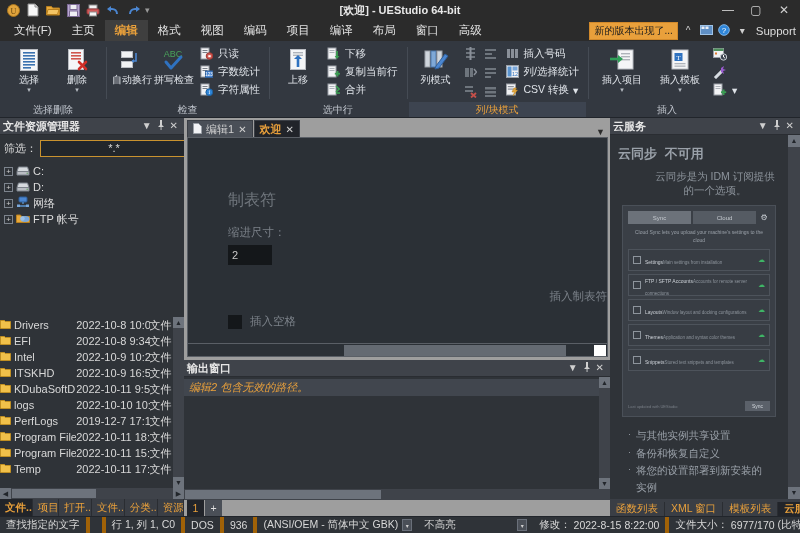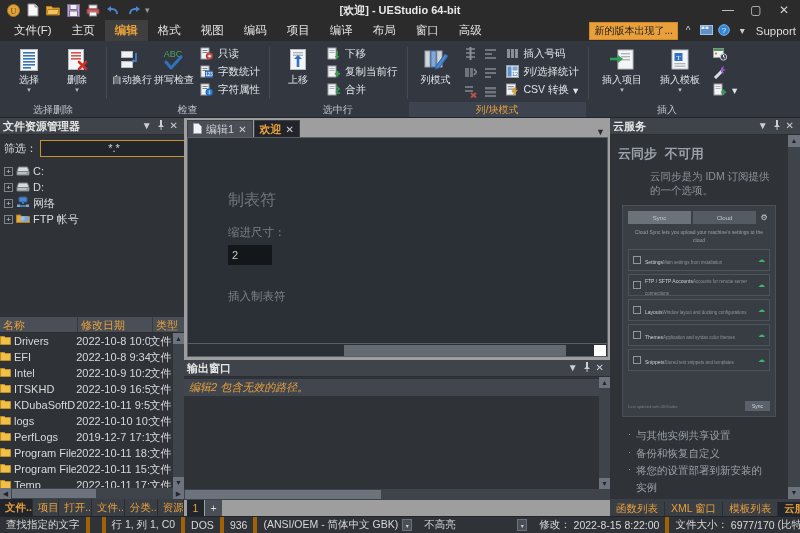--- a/index.html
+++ b/index.html
@@ -166,21 +166,21 @@
     flex: 1; background: #2b3036; border: 1px solid #5a5f66; margin: 0 2px 0 3px;
     position: relative; overflow: hidden;
   }
   .welcome { padding: 52px 0 0 40px; }
   .w-title { font-size: 16px; color: #6f757c; margin-bottom: 14px; }
   .w-label { font-size: 11.5px; color: #7b8189; margin-bottom: 5px; }
   .w-input {
     width: 44px; height: 20px; background: #14171a; color: #c8c8c8;
     font-size: 11px; padding: 2px 4px; border: none;
   }
-  .w-sub { font-size: 11.5px; color: #7b8189; margin: 24px 0 10px 0; }
+  .w-sub { font-size: 11.5px; color: #7b8189; margin: 24px 0 10px 0; text-align: right; }
   .w-check { display: flex; align-items: center; gap: 8px; }
   .w-box { width: 14px; height: 14px; background: #14171a; }
   .w-check-label { font-size: 11.5px; color: #7b8189; }
 
   .ed-hscroll {
     height: 13px; background: #2b3036; border: 1px solid #5a5f66; border-top: none;
     margin: 0 2px 0 3px; display: flex; align-items: center; padding: 0 1px;
   }
   .ed-hthumb { height: 11px; background: #646a72; }
   .ed-corner { width: 12px; height: 11px; background: #ffffff; margin-left: auto; }
@@ -196,21 +196,21 @@
     min-width: 17px; padding: 0 5px; font-size: 10.5px; color: #e0e0e0; background: #4a4f57;
     display: flex; align-items: center; justify-content: center; margin-right: 1px;
   }
   .btab.active { background: #21242a; color: #e9a03b; }
 
   
   .right-panel { width: 190px; background: #2f3338; display: flex; flex-direction: column; }
   .cloud-scroll { flex: 1; display: flex; overflow: hidden; }
   .cloud-inner { flex: 1; padding: 6px 8px 0 8px; overflow: hidden; }
   .cloud-h { font-size: 13px; font-weight: bold; color: #9aa1a9; margin: 4px 0 6px 0; font-family: Liberation Mono, monospace; }
-  .cloud-p { font-size: 10.5px; color: #8d949c; text-align: left; line-height: 1.35; margin-bottom: 8px; margin-left: 32px; }
+  .cloud-p { font-size: 10.5px; color: #8d949c; text-align: center; line-height: 1.35; margin-bottom: 8px; margin-left: 32px; }
   .cloud-shot {
     background: #3a3f46; border: 1px solid #4a5058; height: 212px; margin: 0 4px 8px 4px;
     padding: 5px 5px; display: flex; flex-direction: column; gap: 3px;
   }
   .shot-tabs { display: flex; gap: 2px; align-items: center; }
   .shot-tab { flex: 1; height: 13px; background: #555b63; font-size: 6px; color: #c4c9cf; display: flex; align-items: center; justify-content: center; }
   .shot-tab.sel { background: #6c727a; }
   .shot-gear { width: 12px; text-align: center; font-size: 8px; color: #c9ced4; }
   .shot-desc { font-size: 5px; color: #9aa1a9; text-align: center; line-height: 1.5; padding: 2px 4px; }
   .shot-row {
@@ -795,25 +795,20 @@
                 <path d="M0.5 3h4l1 1.5h8v6H0.5z" fill="#e8a93c" stroke="#b8801f"></path>
                 <ellipse cx="9" cy="7" rx="4.5" ry="3" fill="#7aa8db"></ellipse>
                 <circle cx="6.5" cy="6.5" r="2.2" fill="#9cc0e6"></circle>
               </svg>
           </span>
           <span>FTP 帐号</span>
         </div>
       </div>
 
       <div class="file-list">
-        <div class="fl-head">
-          <div style="width:78px">名称</div>
-          <div style="width:75px">修改日期</div>
-          <div style="width:31px;border-right:none">类型</div>
-        </div>
         <div style="display:flex;flex:1;overflow:hidden">
           <div class="fl-rows">
             <div class="fl-row">
                 <span class="fl-name">
                   <span><svg width="11" height="9" viewBox="0 0 11 9">
                       <path d="M0.5 0.5h4l0.8 1h5.2v7H0.5z" fill="#f0c04a" stroke="#c08f22"></path>
                     </svg></span>
                   <span>Drivers</span>
                 </span>
                 <span class="fl-date">2022-10-8 10:0...</span>
@@ -952,20 +947,24 @@
           </div>
           <div class="tabstrip-caret">▼</div>
         </div>
 
         <div class="editor-body">
           <div class="welcome">
             <div class="w-title">制表符</div>
             <div class="w-label">缩进尺寸：</div>
             <input class="w-input" value="2" style="">
             <div class="w-sub">插入制表符</div>
+            <div class="w-check">
+              <span class="w-box"></span>
+              <span class="w-check-label">插入空格</span>
+            </div>
           </div>
         </div>
         <div class="ed-hscroll">
           <div style="width:155px"></div>
           <div class="ed-hthumb" style="width:222px"></div>
           <div class="ed-corner"></div>
         </div>
       </div>
 
       <div class="output-panel">

